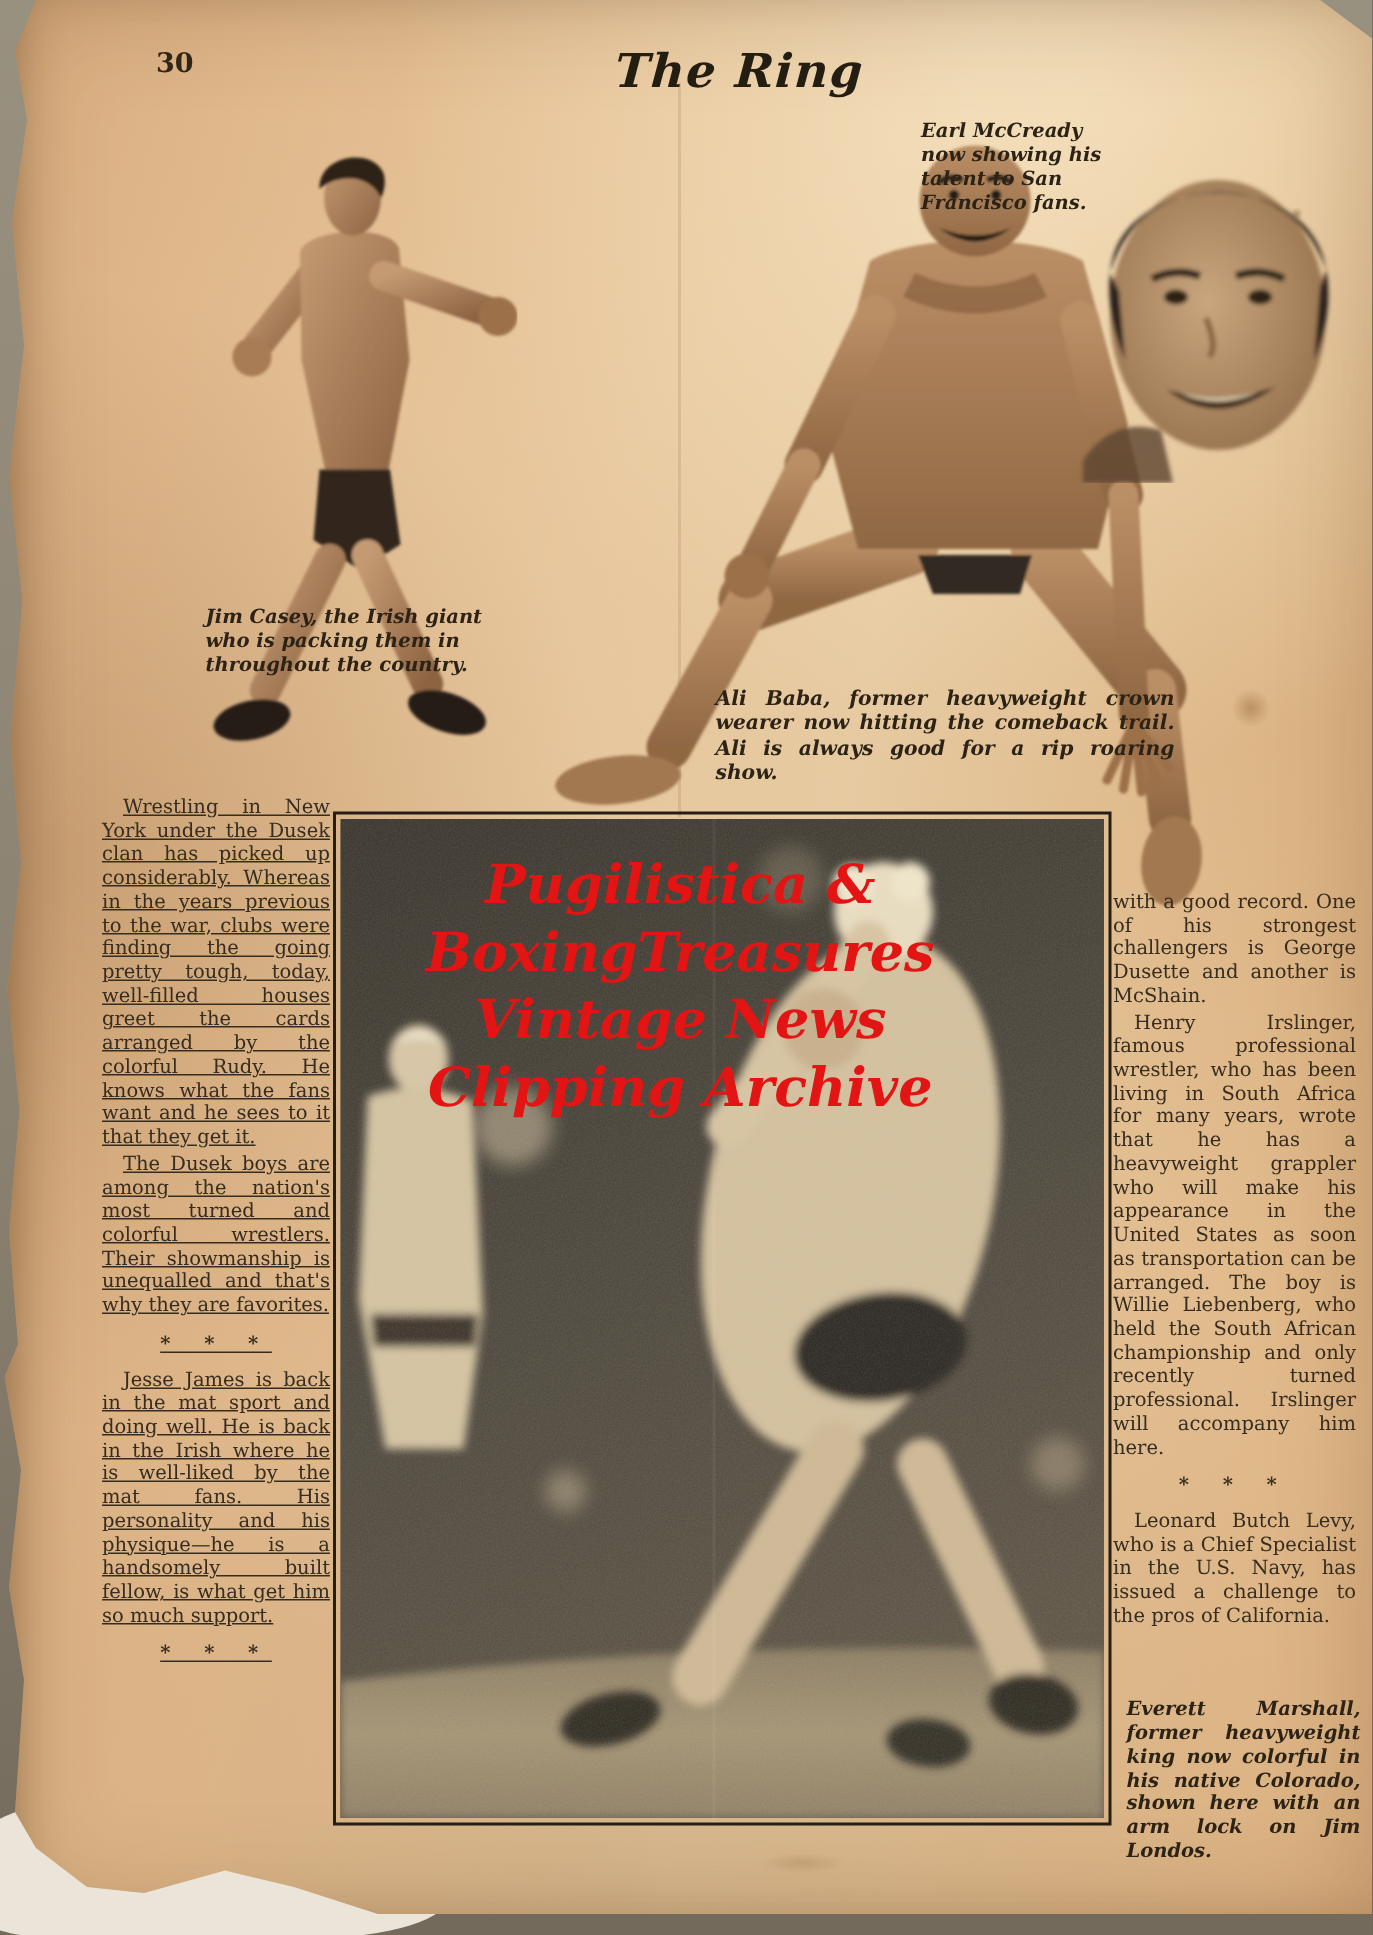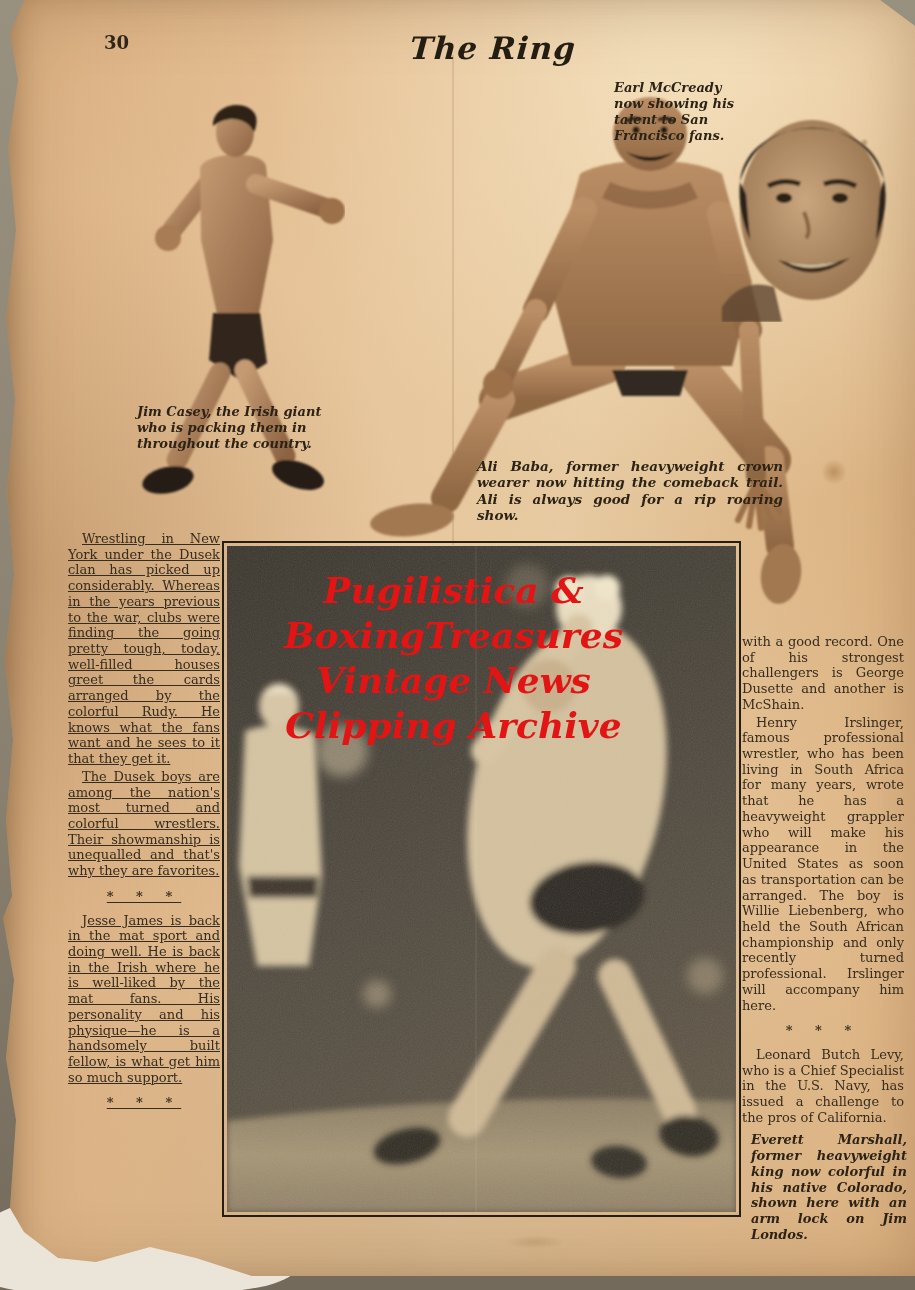--- a/index.html
+++ b/index.html
@@ -34,21 +34,21 @@
   .cap{position:absolute;font-style:italic;font-weight:bold;font-size:13px;
        line-height:1.22;color:#2c2316;}
   .cap-center{text-align:left;}
   .cap-just{text-align:justify;}
   .mccready-cap{left:614px;top:80px;width:134px;}
   .casey-cap{left:137px;top:404px;width:188px;}
   .ali-cap{left:477px;top:458px;width:306px;font-size:13.5px;}
   .marshall-cap{left:751px;top:1132px;width:156px;text-align:justify;}
   .col{position:absolute;font-size:13px;line-height:1.21;text-align:justify;color:#362c1f;}
   .col p{margin:0 0 2px 0;text-indent:14px;}
-  .col p.noindent{text-indent:0;margin-top:40px;}
+  .col p.noindent{text-indent:0;}
   .left-col{left:68px;top:531px;width:152px;text-decoration:underline;}
   .right-col{left:742px;top:594px;width:162px;}
   .stars{text-align:center;letter-spacing:9px;font-weight:bold;margin:10px 0 8px 0;
          text-indent:0;font-size:13px;color:#3a2f21;}
   .photo{position:absolute;}
   .ring-frame{position:absolute;left:222px;top:541px;width:509px;height:666px;
               border:2px solid #241e15;padding:3px;background:transparent;}
   .ring-inner{position:relative;width:509px;height:666px;overflow:hidden;background:#46413a;}
   .watermark{position:absolute;left:0;top:22px;width:100%;text-align:center;
              transform:translateX(-28px);font-style:italic;font-weight:bold;

